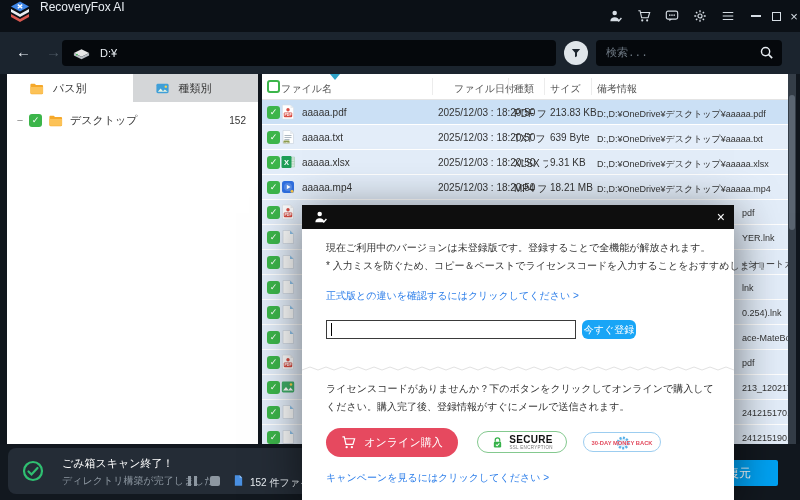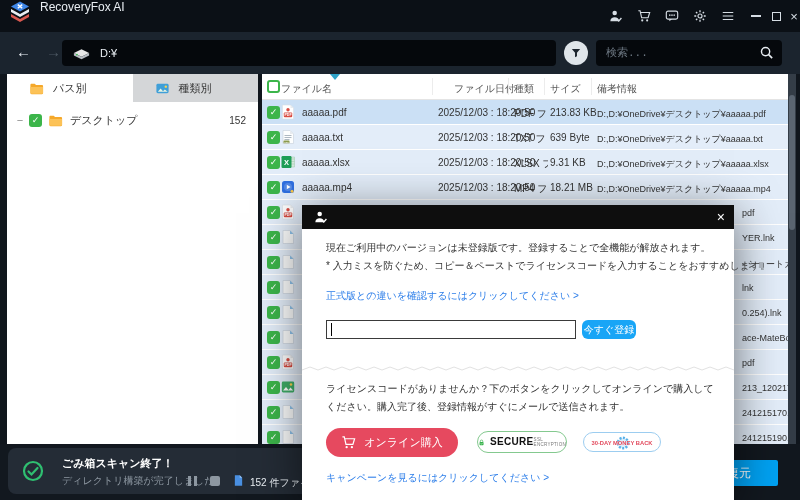--- a/index.html
+++ b/index.html
@@ -65,21 +65,21 @@
   .cell-size{position:absolute;left:288px;top:7px}
   .cell-remark{position:absolute;left:335px;top:8px;font-size:9px;width:188px;overflow:hidden;white-space:nowrap}
   .cell-frag{position:absolute;left:480px;top:8px;font-size:9px;white-space:nowrap}
   .scrollbar{position:absolute;left:788px;top:74px;width:8px;height:370px;background:#343d47}
   .thumb{position:absolute;left:1px;top:21px;width:6px;height:135px;background:#5a6571;border-radius:3px;cursor:pointer}
 
   
   .statusbar{position:absolute;left:0;top:444px;width:800px;height:56px;background:#12181f}
   .status-panel{position:absolute;left:8px;top:4px;width:380px;height:46px;background:#242c36;border-radius:8px;overflow:hidden}
   .status-check{position:absolute;left:14px;top:12px;width:22px;height:22px}
-  .status-title{position:absolute;left:54px;top:8px;font-size:11px;font-weight:bold;color:#fff}
+  .status-title{position:absolute;left:54px;top:8px;font-size:11px;font-weight:normal;color:#fff}
   .status-sub{position:absolute;left:54px;top:26px;font-size:10px;color:#8d97a1}
   .pause-btn{position:absolute;left:180px;top:28px;display:flex;gap:3px;cursor:pointer}
   .pause-btn i{width:3px;height:10px;background:#8d97a1}
   .stop-btn{position:absolute;left:202px;top:28px;width:10px;height:10px;background:#8d97a1;border-radius:2px;cursor:pointer}
   .doc-icon{position:absolute;left:224px;top:25px;width:13px;height:15px}
   .file-count{position:absolute;left:242px;top:28px;font-size:10px;color:#e8edf2;white-space:nowrap}
   .restore-btn{position:absolute;left:700px;top:460px;width:78px;height:26px;background:#00a2f3;color:#fff;border:none;font-size:12px;border-radius:2px;cursor:pointer;z-index:5;font-family:inherit}
 
   
   .modal{position:absolute;left:302px;top:205px;width:432px;height:295px;background:#fff;box-shadow:0 8px 44px rgba(0,0,0,.55);z-index:10}
@@ -94,21 +94,21 @@
   .m-input{position:absolute;left:24px;top:91px;width:250px;height:19px;border:1px solid #3a3a3a;font-size:11px;padding:0 5px;outline:none;font-family:inherit}
   .caret{position:absolute;left:29px;top:94px;width:1px;height:13px;background:#000;animation:blink 1s steps(1) infinite}
   @keyframes blink{50%{opacity:0}}
   .m-register{position:absolute;left:280px;top:91px;width:54px;height:19px;background:#18a5f6;color:#fff;border:none;font-size:10px;border-radius:6px;cursor:pointer;font-family:inherit}
   .tear{position:absolute;left:0;top:134px;width:432px;height:12px}
   .m-para{position:absolute;left:24px;top:151px;width:388px;line-height:18px}
   .m-buy{position:absolute;left:24px;top:199px;width:132px;height:29px;border-radius:15px;background:#e6495f;color:#fff;border:none;display:flex;align-items:center;justify-content:center;gap:8px;font-size:11px;cursor:pointer;font-family:inherit}
   .m-buy svg{width:15px;height:15px;color:#fff}
   .badge-secure{position:absolute;left:175px;top:202px;width:90px;height:22px;border:1px solid #84c98f;border-radius:11px;background:#fff;display:flex;align-items:center;justify-content:center;gap:5px}
   .badge-secure svg{width:13px;height:13px}
-  .bs-col{display:flex;flex-direction:row;align-items:flex-end}
+  .bs-col{display:flex;flex-direction:column;align-items:flex-end}
   .bs-title{font-size:10px;font-weight:800;color:#111;letter-spacing:.3px;line-height:10px}
   .bs-sub{font-size:4.5px;color:#777;letter-spacing:.3px}
   .badge-mb{position:absolute;left:281px;top:203px;width:78px;height:20px;border:1px solid #9ccdf0;border-radius:10px;background:#fff}
   .mb-seal{position:absolute;left:31px;top:2px;width:16px;height:16px}
   .mb-text{position:absolute;left:0;right:0;top:7px;text-align:center;font-size:5.8px;font-weight:800;color:#e2495c;white-space:nowrap;text-shadow:0 0 1px #fff}
   .m-link2{position:absolute;left:24px;top:242px}
 </style>
 </head>
 <body>
 

